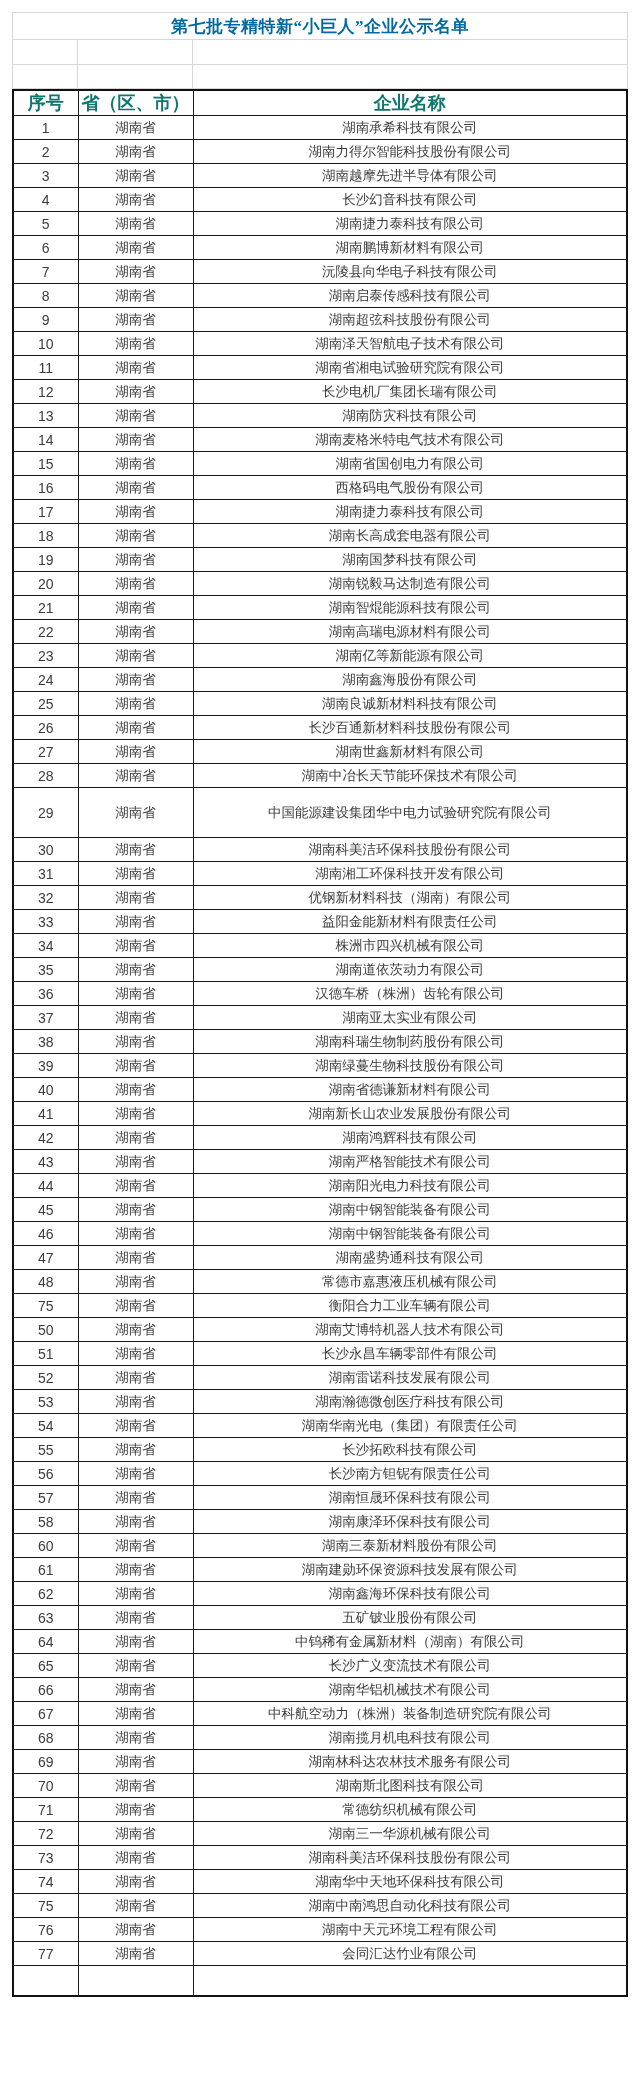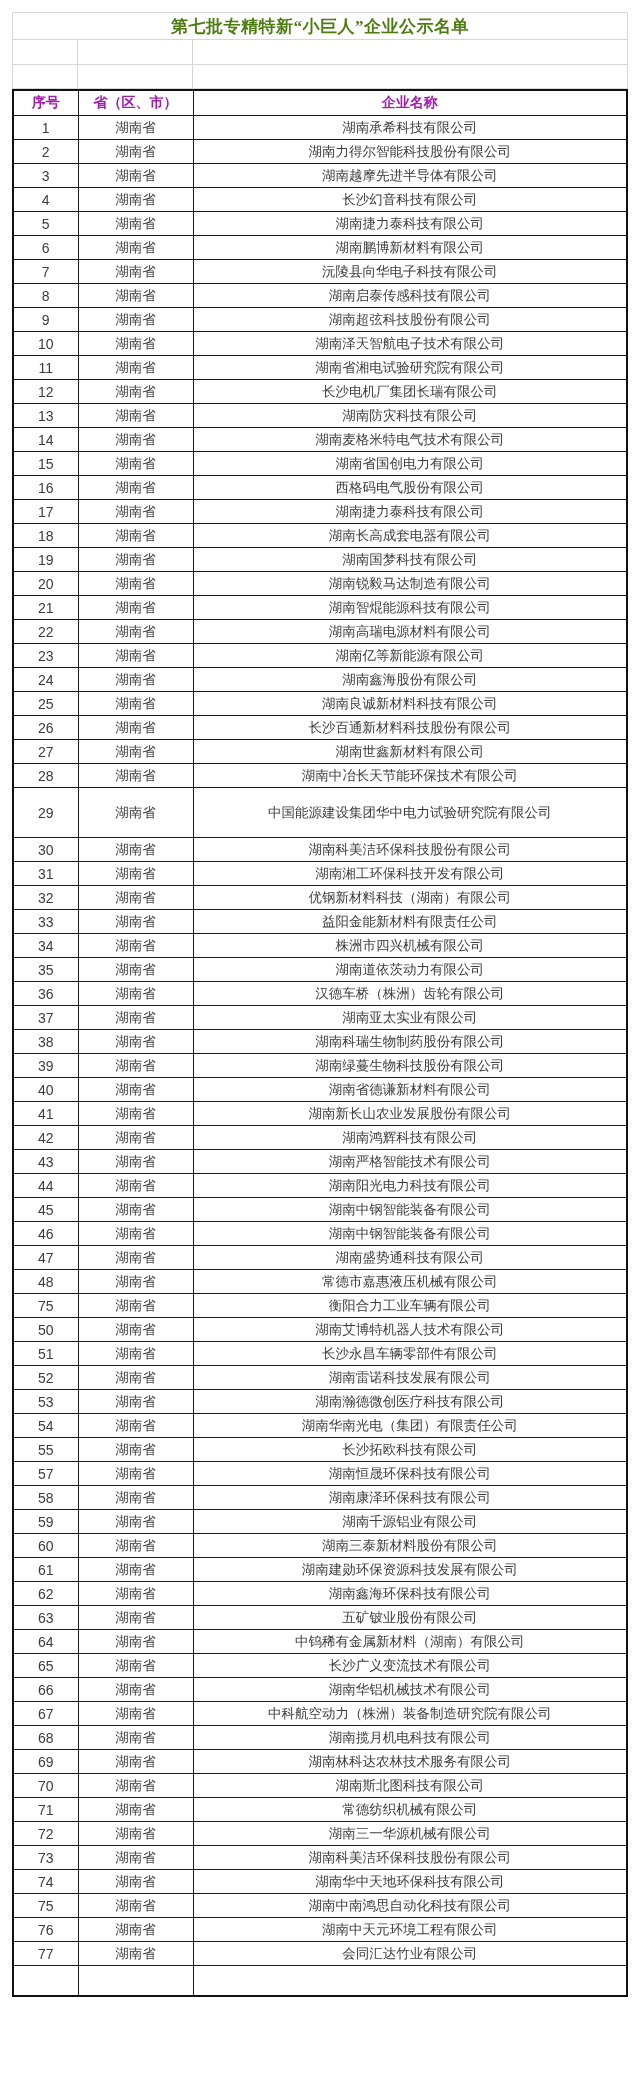--- a/index.html
+++ b/index.html
@@ -30,21 +30,21 @@
   .title-row {
     height: 26px;
     display: flex;
     align-items: center;
     justify-content: center;
     border-bottom: 1px solid #d7d7d7;
     font-family: "Liberation Serif", "DejaVu Serif", serif;
     font-weight: bold;
     font-size: 17px;
     letter-spacing: 0.5px;
-    color: #4d7c0f;
+    color: #0369a1;
     white-space: nowrap;
   }
   .empty-row {
     display: grid;
     grid-template-columns: 65px 115px 1fr;
   }
   .empty-row.r1 .cell { height: 24px; }
   .empty-row.r2 .cell { height: 23px; }
   .empty-row .cell {
     border-bottom: 1px solid #d7d7d7;
@@ -63,23 +63,23 @@
   table.main td {
     border: 1.4px solid #1a1a1a;
     text-align: center;
     vertical-align: middle;
     padding: 0 2px;
     overflow: hidden;
     white-space: nowrap;
   }
   table.main th {
     height: 24px;
-    font-size: 14px;
+    font-size: 18px;
     font-weight: bold;
-    color: #a21caf;
+    color: #0f766e;
   }
   table.main td {
     height: 23px;
     font-size: 13.5px;
     color: #3c3c3c;
   }
   table.main td.num { font-size: 14px; }
   tr.tall td { height: 49px; }
   tr.trailing-empty td { height: 29px; }
   col.c-no { width: 65px; }
@@ -387,33 +387,33 @@
       <td class="num">54</td>
       <td>湖南省</td>
       <td>湖南华南光电（集团）有限责任公司</td>
     </tr>
         <tr>
       <td class="num">55</td>
       <td>湖南省</td>
       <td>长沙拓欧科技有限公司</td>
     </tr>
         <tr>
+      <td class="num">56</td>
+      <td>湖南省</td>
+      <td>长沙南方钽铌有限责任公司</td>
+    </tr>
+        <tr>
       <td class="num">57</td>
       <td>湖南省</td>
       <td>湖南恒晟环保科技有限公司</td>
     </tr>
         <tr>
       <td class="num">58</td>
       <td>湖南省</td>
       <td>湖南康泽环保科技有限公司</td>
-    </tr>
-        <tr>
-      <td class="num">59</td>
-      <td>湖南省</td>
-      <td>湖南千源铝业有限公司</td>
     </tr>
         <tr>
       <td class="num">60</td>
       <td>湖南省</td>
       <td>湖南三泰新材料股份有限公司</td>
     </tr>
         <tr>
       <td class="num">61</td>
       <td>湖南省</td>
       <td>湖南建勋环保资源科技发展有限公司</td>

